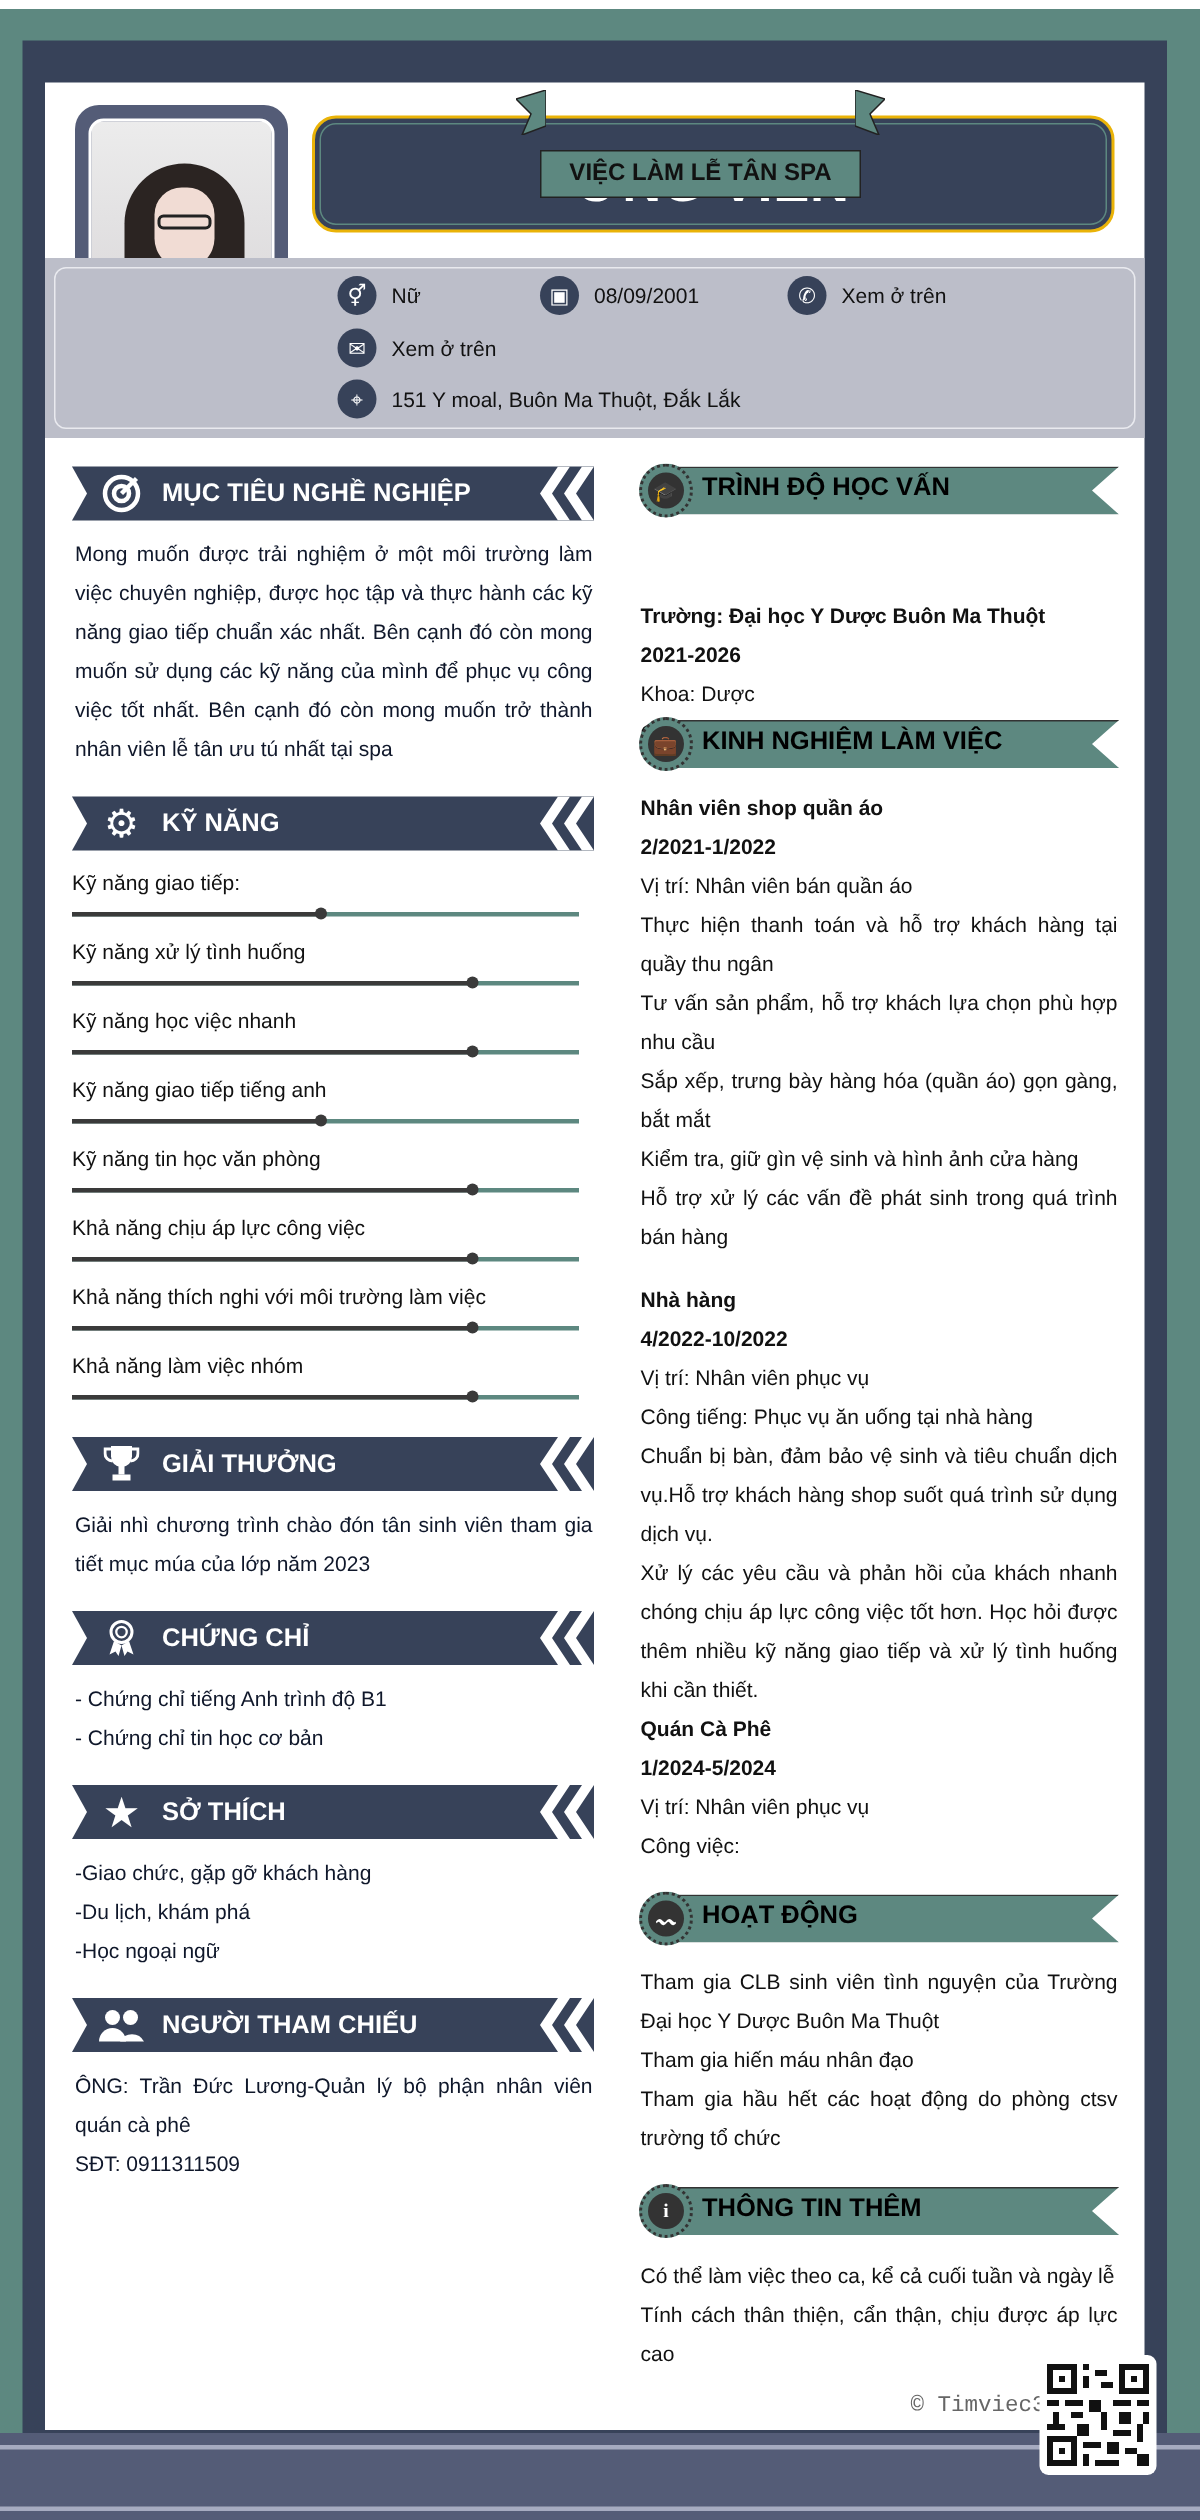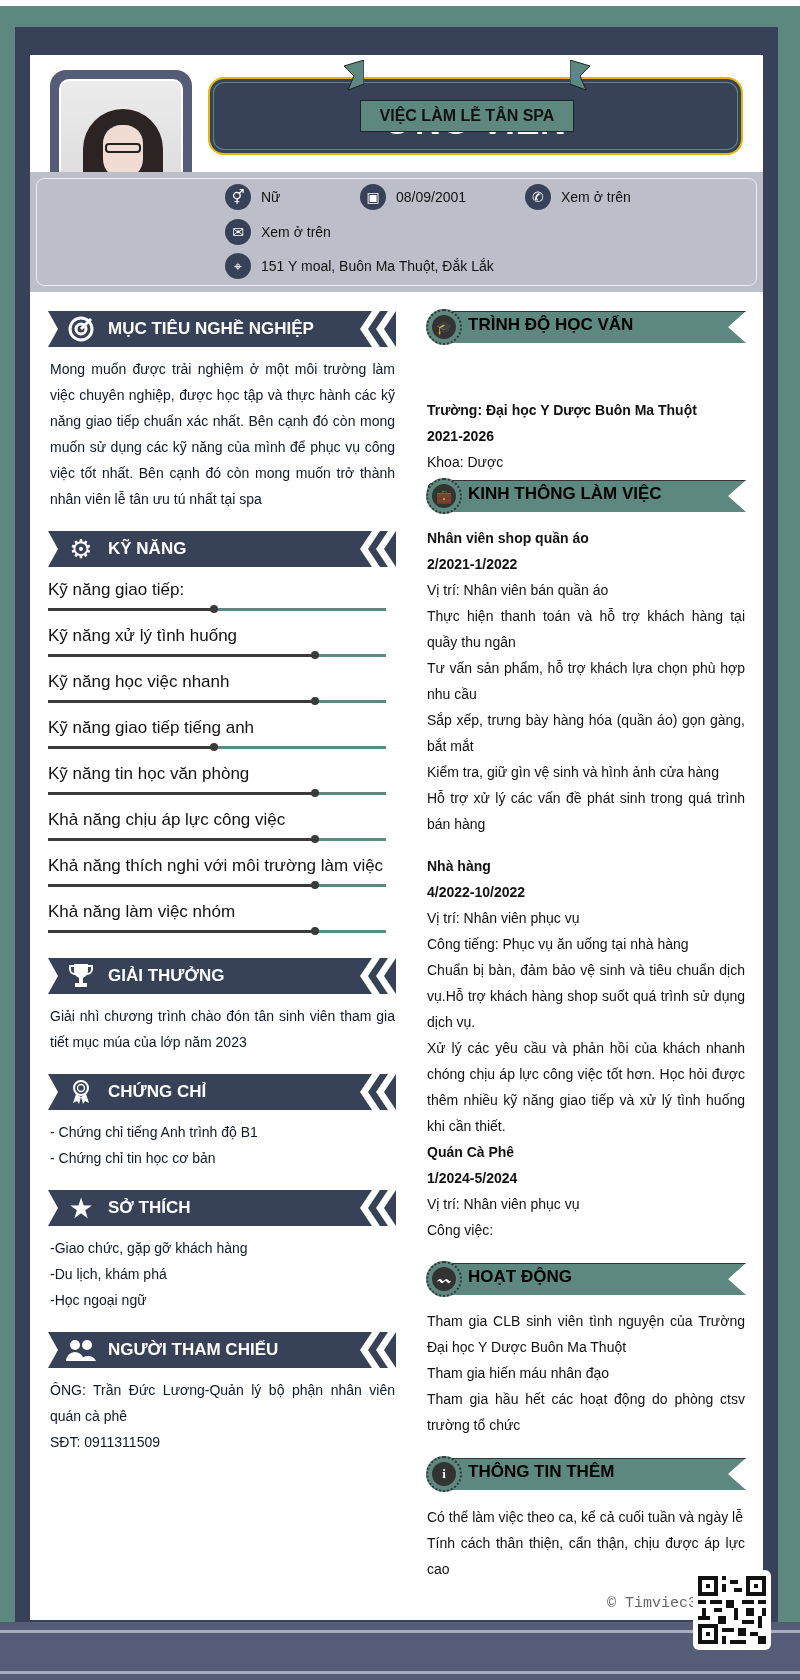--- a/index.html
+++ b/index.html
@@ -99,21 +99,21 @@
   }
   .lh .lh-icon { width: 30px; margin-left: 18px; display: flex; align-items: center; justify-content: center; }
   .lh .lh-title { margin-left: 12px; font-weight: bold; font-size: 17px; }
   .lh .chev {
     position: absolute; right: 0; top: 0; width: 38px; height: 36px;
   }
 
   .ltext { position: absolute; left: 50px; width: 345px; font-size: 14px; line-height: 26px; text-align: justify; color: #0f172a; }
 
   .skill { position: absolute; left: 48px; width: 338px; }
-  .skill .label { font-size: 17px; color: #111; height: 20px; }
+  .skill .label { font-size: 14px; color: #111; height: 20px; }
   .skill .track { position: relative; height: 3px; background: #5d8880; margin-top: 8px; }
   .skill .fill { position: absolute; left: 0; top: 0; height: 3px; background: #3a3a3a; }
   .skill .knob { position: absolute; top: -3px; width: 8px; height: 8px; border-radius: 50%; background: #3a3a3a; }
 
   
   .rh { position: absolute; left: 426px; width: 322px; height: 40px; }
   .rh .band {
     position: absolute; left: 20px; top: 4px; width: 300px; height: 32px;
     background: #5d8880; border-top: 1px solid #333;
     clip-path: polygon(0 0, 100% 0, 94% 50%, 100% 100%, 0 100%);
@@ -357,21 +357,21 @@
   <div class="b">2021-2026</div>
   <div>Khoa: Dược</div>
   <div>Chuyên ngành: Dược học</div>
 </div>
 
 <div class="rh" style="top:476px;">
   <div class="band"></div>
   <div class="seal">
       <div class="dot">💼</div>
     </div>
-  <span class="rh-title">KINH THÔNG LÀM VIỆC</span>
+  <span class="rh-title">KINH NGHIỆM LÀM VIỆC</span>
 </div>
 <div class="rtext" style="top:525px;">
   <div class="b">Nhân viên shop quần áo</div>
   <div class="b">2/2021-1/2022</div>
   <div>Vị trí: Nhân viên bán quần áo</div>
   <div>Thực hiện thanh toán và hỗ trợ khách hàng tại quầy thu ngân</div>
   <div>Tư vấn sản phẩm, hỗ trợ khách lựa chọn phù hợp nhu cầu</div>
   <div>Sắp xếp, trưng bày hàng hóa (quần áo) gọn gàng, bắt mắt</div>
   <div>Kiểm tra, giữ gìn vệ sinh và hình ảnh cửa hàng</div>
   <div>Hỗ trợ xử lý các vấn đề phát sinh trong quá trình bán hàng</div>

